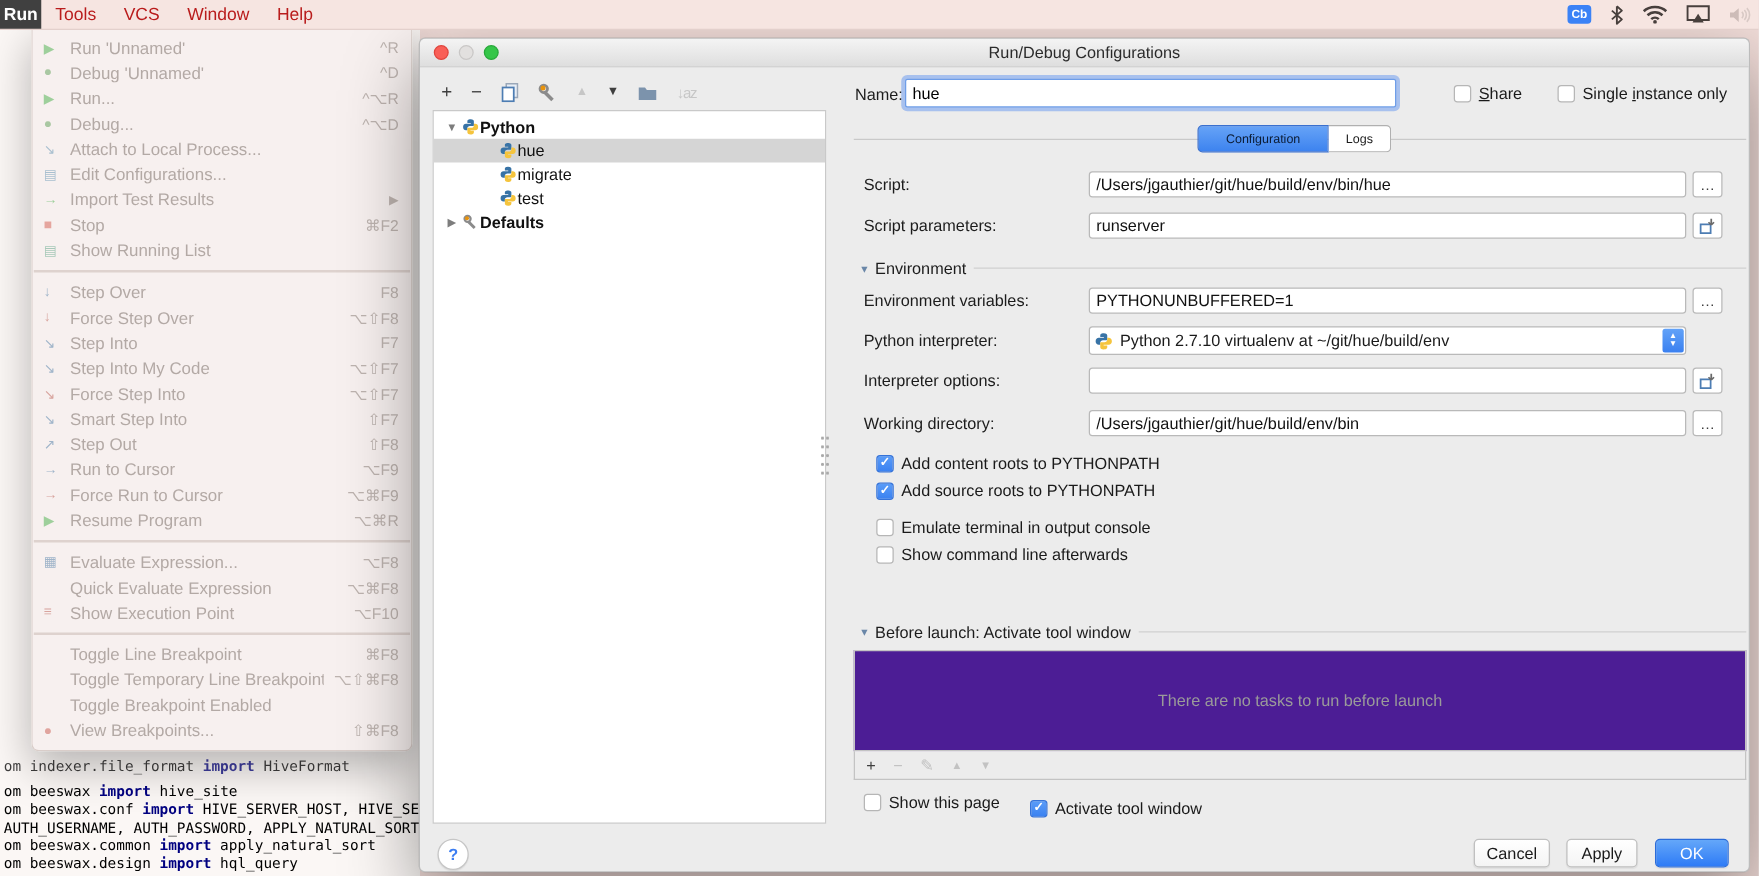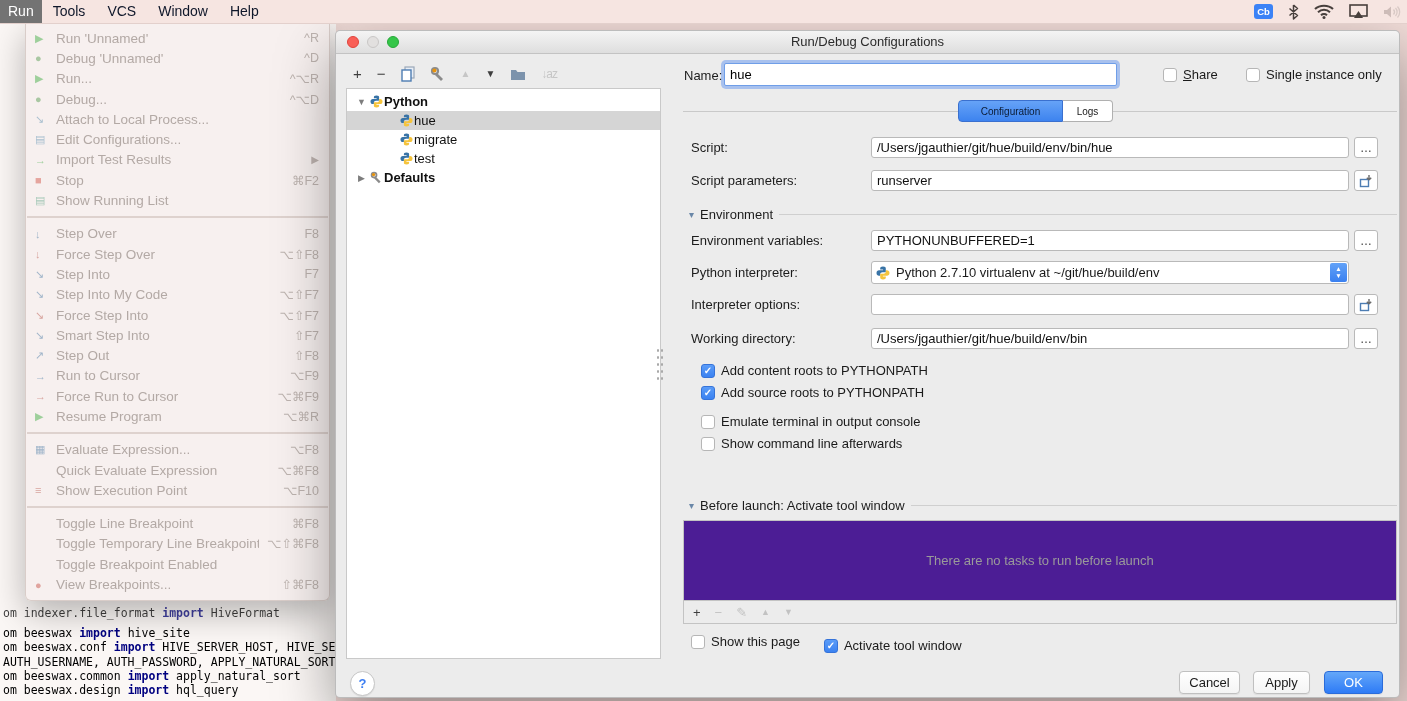--- a/index.html
+++ b/index.html
@@ -4,22 +4,22 @@
 <style>
   html,body{margin:0;padding:0}
   body{width:1407px;height:701px;position:relative;overflow:hidden;
        background:#f1dcd8;font-family:"Liberation Sans",sans-serif;
        -webkit-font-smoothing:antialiased;color:#1a1a1a}
 
   
   .menubar{position:absolute;top:0;left:0;width:100%;height:23px;background:#f6e5e1;
            display:flex;align-items:center;font-size:14px;z-index:20;
            border-bottom:1px solid #e3d0cc}
-  .mb-item{padding:0 11px;height:23px;line-height:23px;color:#0f172a}
-  .mb-item.active{background:#737373;color:#fff;font-weight:normal;padding:0 8px}
+  .mb-item{padding:0 11px;height:23px;line-height:23px;color:#b91c1c}
+  .mb-item.active{background:#404040;color:#fff;font-weight:bold;padding:0 3px}
   .mb-status{position:absolute;right:6px;top:0;height:23px;display:flex;align-items:center;gap:15px}
   .badge-cb{width:19px;height:15px;border-radius:3px;background:#3b82f6;color:#fff;
             font-size:9.5px;font-weight:bold;display:flex;align-items:center;justify-content:center}
 
   
   .code-pane{position:absolute;left:0;top:23px;width:336px;height:678px;background:#fbf7f5;z-index:1}
   .code-lines{position:absolute;left:3px;top:583px;font-family:"DejaVu Sans Mono","Liberation Mono",monospace;
               font-size:11.5px;line-height:14.2px;white-space:pre;color:#000}
   .code-line:first-child{opacity:.75;margin-bottom:6px}
   .c-kw{color:#000080;font-weight:bold}

